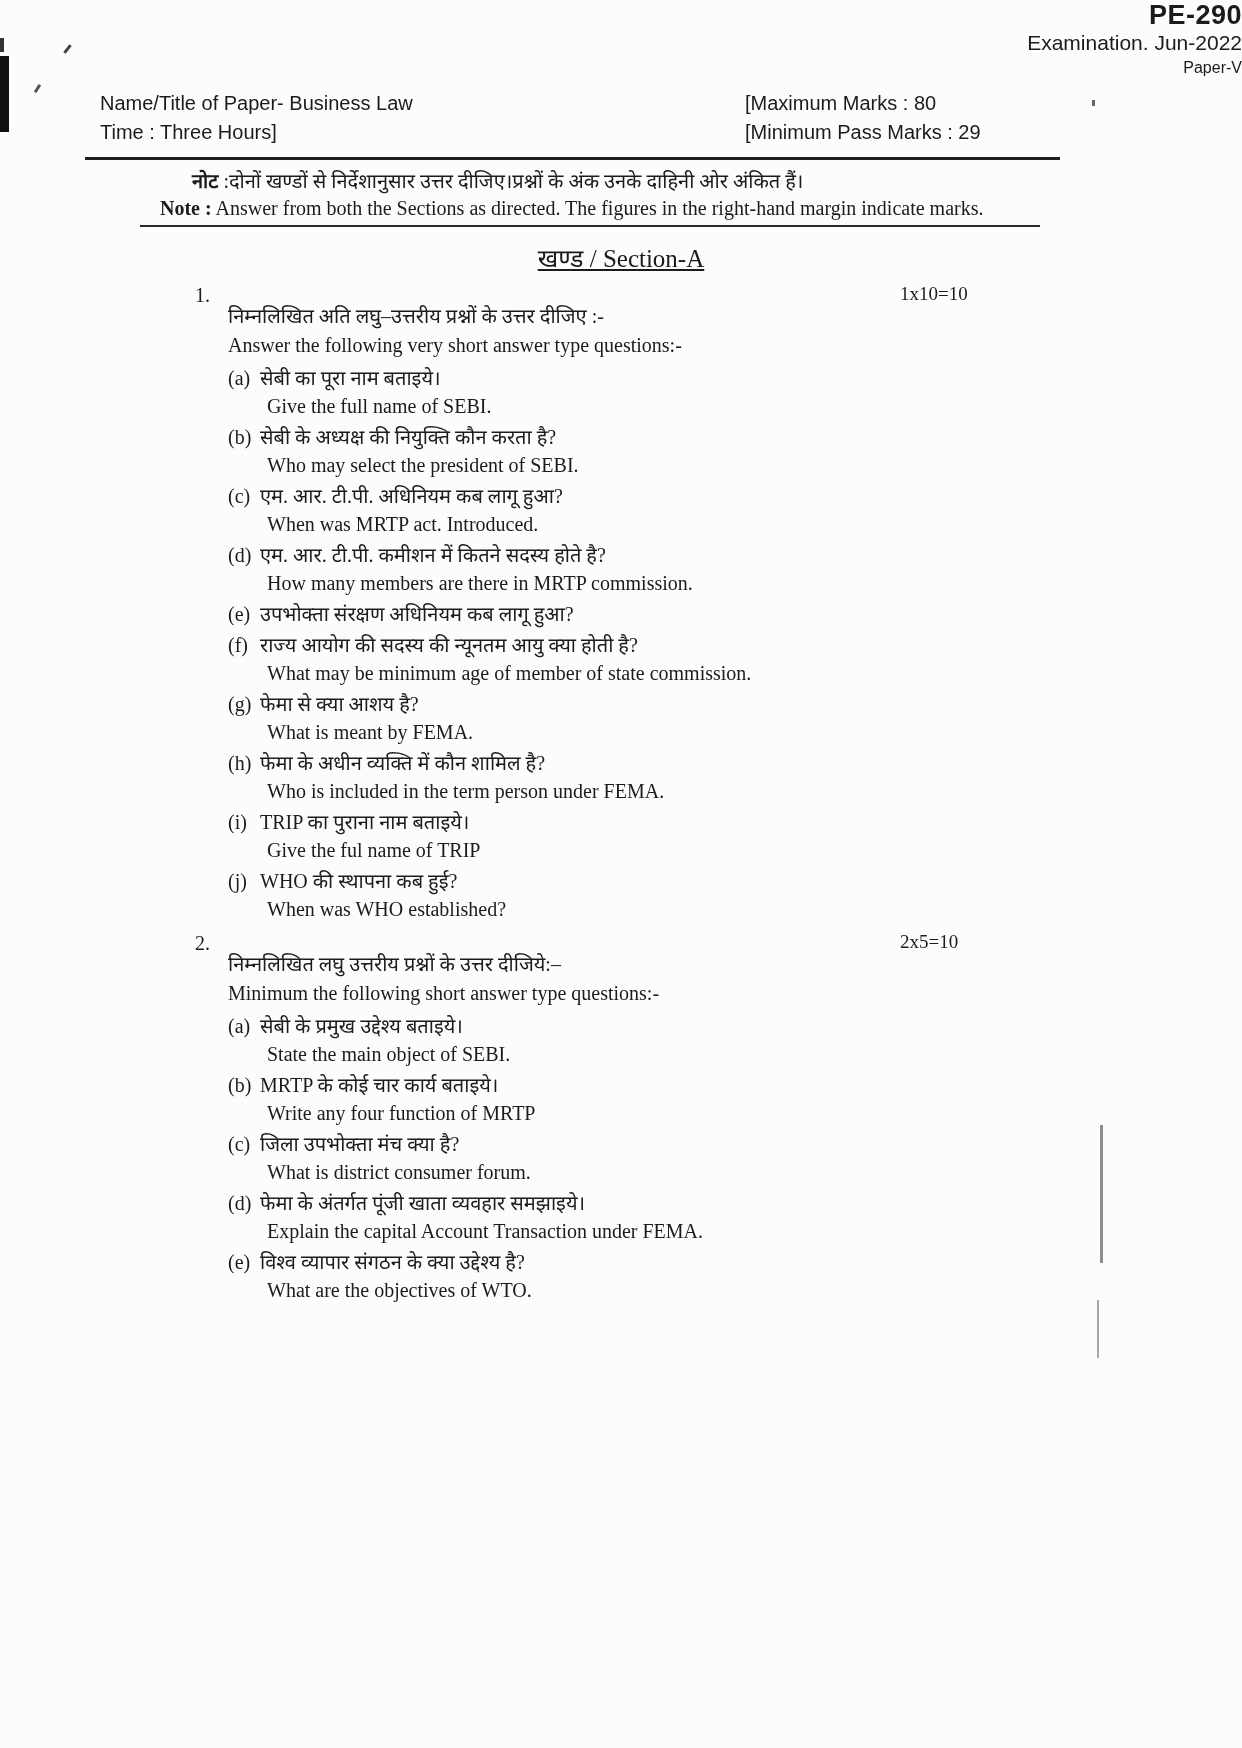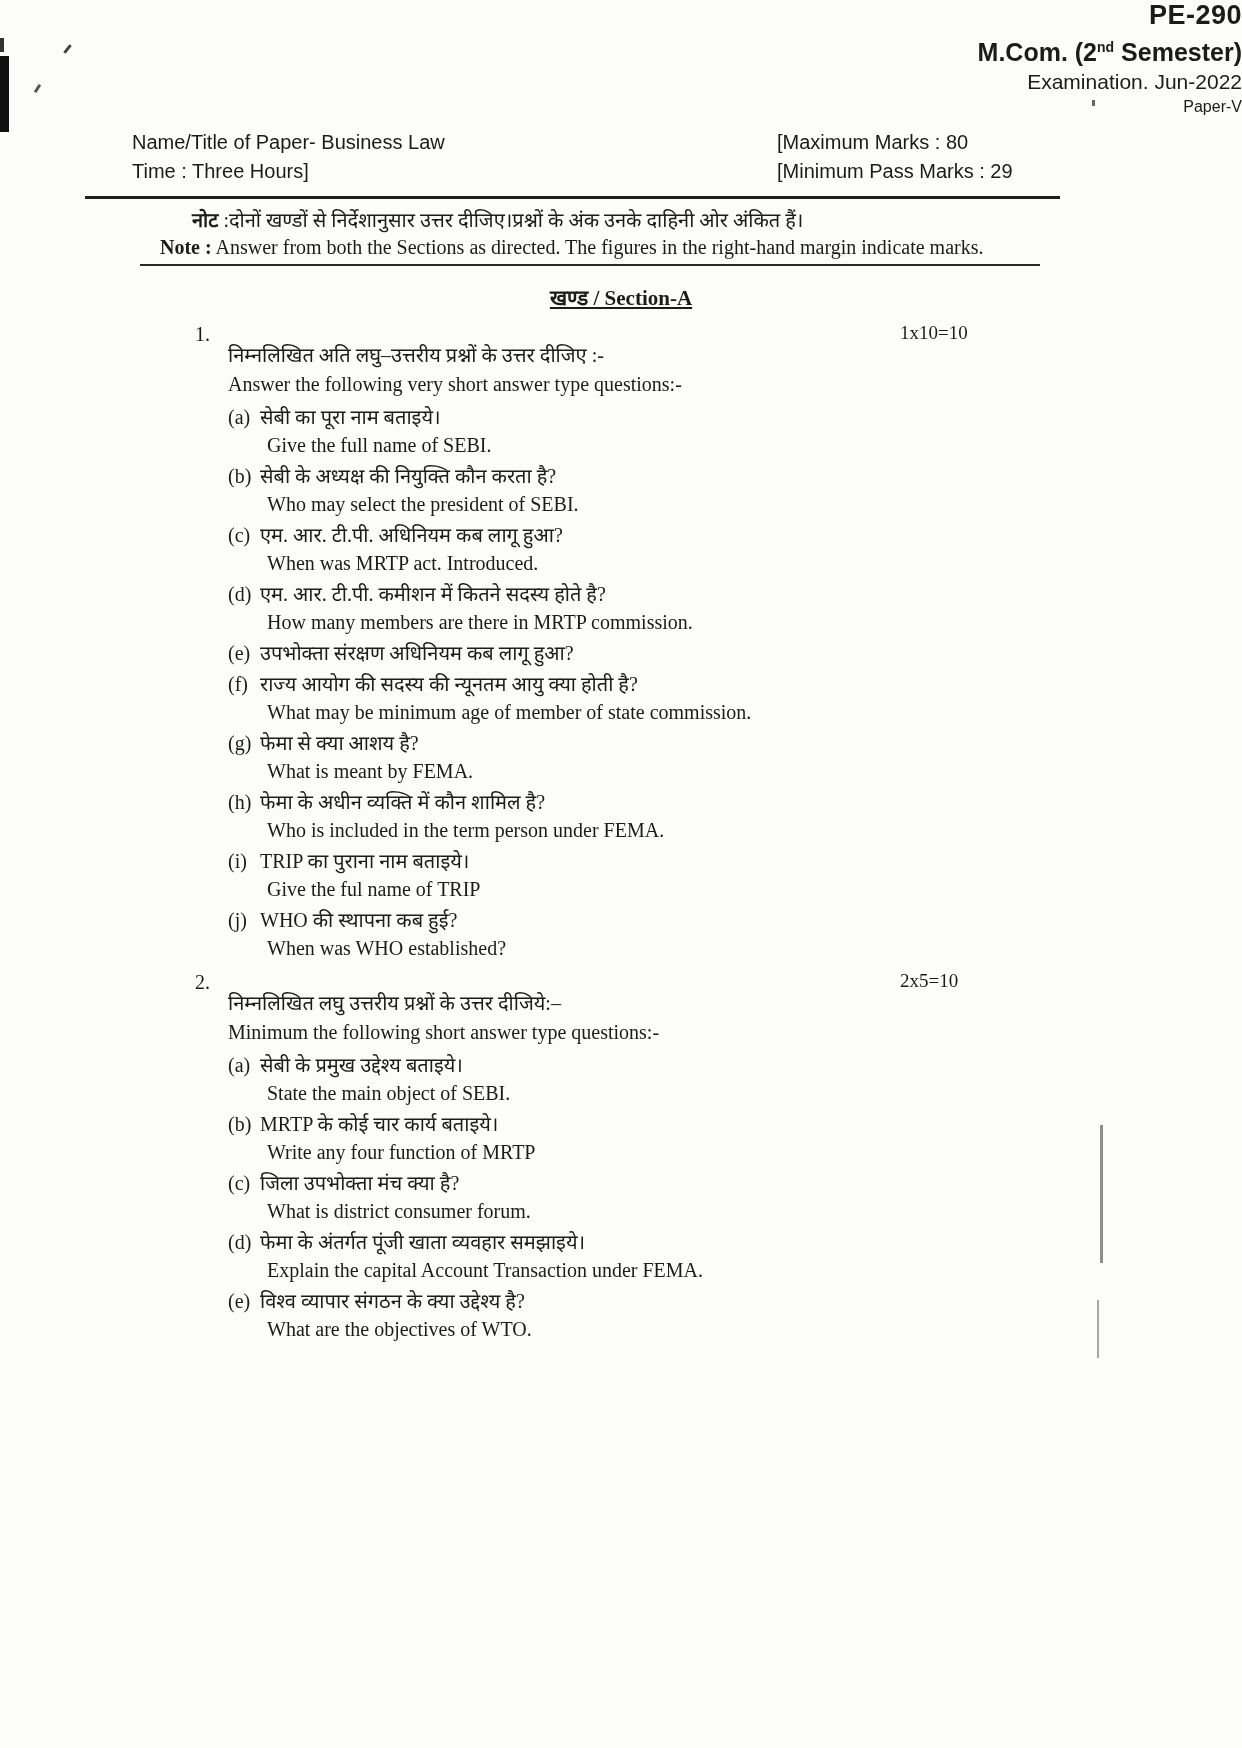--- a/index.html
+++ b/index.html
@@ -18,35 +18,35 @@
   .art-right-line1{left:1100px;top:1125px;width:3px;height:138px;background:#8d8d8d;}
   .art-right-line2{left:1097px;top:1300px;width:2px;height:58px;background:#a7a7a5;}
 
   .header{text-align:right;font-family:"Liberation Sans",sans-serif;}
   .code{font-size:27px;font-weight:bold;line-height:30px;letter-spacing:.5px;}
   .course{font-size:25px;font-weight:bold;line-height:34px;}
   .course sup{font-size:14px;}
   .examline{font-size:21px;line-height:26px;}
   .paperline{font-size:16px;line-height:24px;}
 
-  .inforow{position:relative;height:29px;font-family:"Liberation Sans",sans-serif;font-size:20px;margin-left:32px;}
+  .inforow{position:relative;height:29px;font-family:"Liberation Sans",sans-serif;font-size:20px;}
   .inforows{margin-top:12px;}
   .info-left{position:absolute;left:100px;white-space:nowrap;}
   .info-right{position:absolute;left:745px;white-space:nowrap;}
 
   .rule-header{margin:7px 0 0 85px;width:975px;height:3px;background:#1f1f1f;border:0;}
 
   .note{margin:8px 0 0 160px;font-size:20px;}
   .note-hi{line-height:27px;margin-left:32px;}
   .note-en{line-height:27px;}
   .note-label{font-weight:bold;}
   .rule-note{margin:3px 0 0 140px;width:900px;height:2px;background:#2a2a2a;border:0;}
 
   .section-title{
-    text-align:center;margin-top:20px;font-size:21px;font-weight:bold;
+    text-align:center;margin-top:20px;font-size:25px;font-weight:normal;
     text-decoration:underline;line-height:24px;
   }
 
   .questions{margin:10px 0 0 195px;font-size:20px;}
   .question{position:relative;margin-bottom:6px;}
   .q-head{display:flex;margin-bottom:4px;}
   .q-num{width:33px;flex:0 0 33px;line-height:29px;}
   .q-text{line-height:29px;margin-top:21px;}
   .q-marks{position:absolute;left:695px;top:2px;font-size:19px;white-space:nowrap;margin-left:10px;}
 
@@ -63,21 +63,20 @@
   <div class="artifact art-left-bar"></div>
   <div class="artifact art-left-bar2"></div>
   <div class="artifact art-tick1"></div>
   <div class="artifact art-tick2"></div>
   <div class="artifact art-right-dot"></div>
   <div class="artifact art-right-line1"></div>
   <div class="artifact art-right-line2"></div>
 
   <div class="header">
     <div class="code">PE-290</div>
-    <div class="course"><span>M.Com. (2</span><sup>nd</sup><span> Semester)</span></div>
     <div class="examline">Examination. Jun-2022</div>
     <div class="paperline">Paper-V</div>
   </div>
 
   <div class="inforows">
     <div class="inforow">
       <span class="info-left">Name/Title of Paper- Business Law</span>
       <span class="info-right">[Maximum Marks : 80</span>
     </div>
     <div class="inforow">

